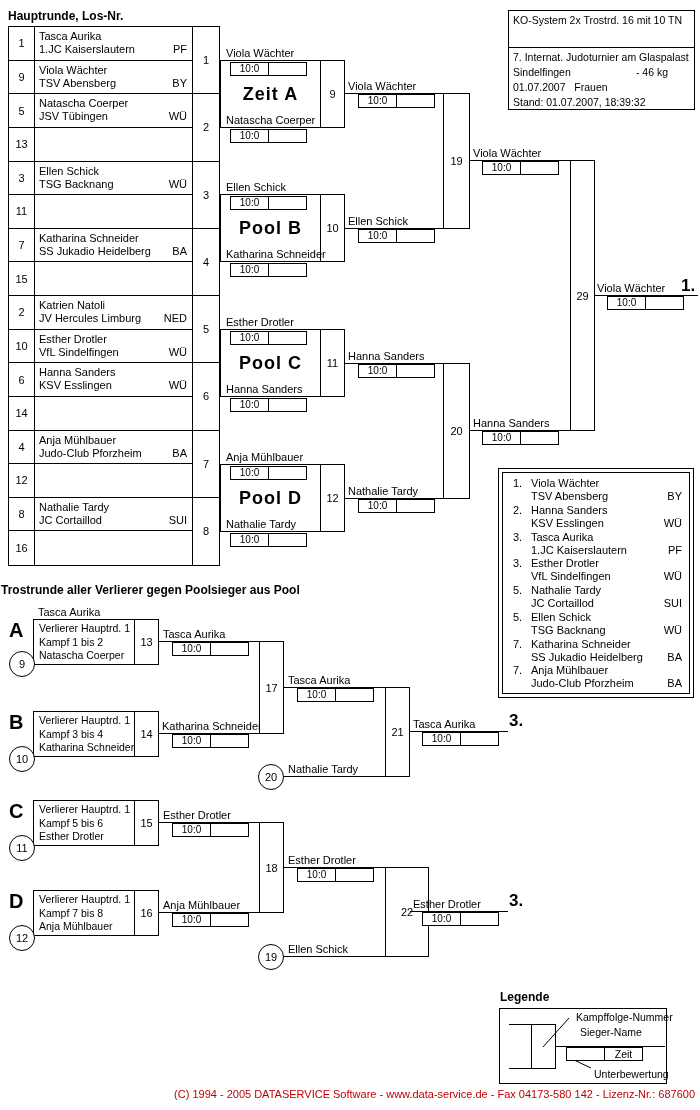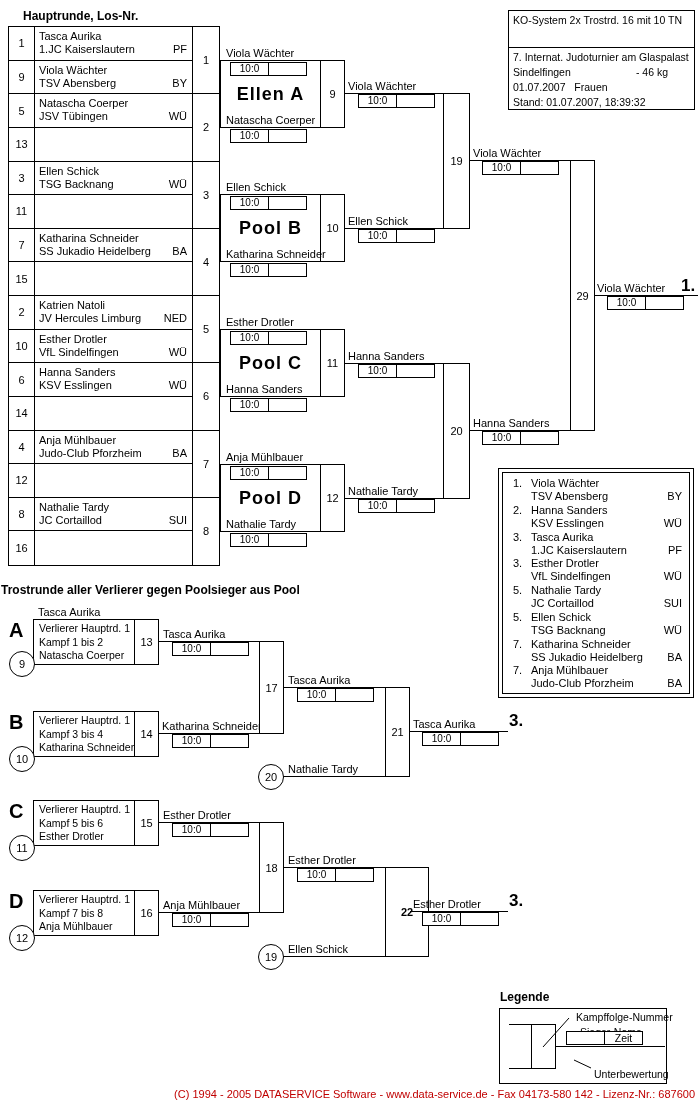--- a/index.html
+++ b/index.html
@@ -61,21 +61,21 @@
   .ll { position:absolute; font-size:10.5px; line-height:11px; white-space:nowrap;padding-left:9px; }
   .zt { text-align:center; font-size:10.5px; line-height:12px; }
 
   .footer { position:absolute; top:1088px; right:5px; font-size:11px; white-space:nowrap; }
 </style>
 </head>
 <body>
 
 <div id="page">
 
-  <div class="title" style="left:8px;top:9px;margin-left:15px;">Hauptrunde, Los-Nr.</div>
+  <div class="title" style="left:8px;top:9px;">Hauptrunde, Los-Nr.</div>
 
   <div class="infobox">
     <div class="i1">KO-System 2x Trostrd. 16 mit 10 TN</div>
     <div class="i2">
       <div>7. Internat. Judoturnier am Glaspalast</div>
       <div class="row2">
         <span>Sindelfingen</span>
         <span>- 46 kg</span>
       </div>
       <div class="pre">01.07.2007   Frauen</div>
@@ -195,21 +195,21 @@
           <span>SUI</span>
         </div>
     </div>
     <div class="tc pair nbb" style="grid-area:15/3/17/4">8</div>
 
     <div class="tc seed nbb" style="grid-area:16/1">16</div>
     <div class="tc entry nbb" style="grid-area:16/2"></div>
   </div>
 
   <div class="pool" style="top:60px;">
-    <div class="plabel">Ellen A</div>
+    <div class="plabel">Zeit A</div>
     <div class="pnum">9</div>
   </div>
   <div class="nm" style="left:226px;top:47px;">Viola Wächter</div>
   <div class="sb" style="left:230px;top:62px;">
       <div class="s">10:0</div>
       <div class="t"></div>
     </div>
   <div class="nm" style="left:226px;top:114px;">Natascha Coerper</div>
   <div class="sb" style="left:230px;top:129px;">
       <div class="s">10:0</div>
@@ -492,21 +492,21 @@
     </div>
 
   <div class="mc" style="left:259px;top:822px;width:25px;height:91px;">18</div>
   <div class="hline" style="left:284px;top:867px;width:101px;"></div>
   <div class="nm" style="left:288px;top:854px;">Esther Drotler</div>
   <div class="sb" style="left:297px;top:868px;">
       <div class="s">10:0</div>
       <div class="t"></div>
     </div>
 
-  <div class="mc" style="left:385px;top:867px;width:44px;height:90px;font-weight:bold;">22</div>
+  <div class="mc" style="left:385px;top:867px;width:44px;height:90px;">22</div>
   <div class="hline" style="left:283px;top:956px;width:103px;"></div>
   <div class="circle" style="left:258px;top:944px;">19</div>
   <div class="nm" style="left:288px;top:943px;">Ellen Schick</div>
   <div class="hline" style="left:410px;top:911px;width:98px;"></div>
   <div class="nm" style="left:413px;top:898px;">Esther Drotler</div>
   <div class="sb" style="left:422px;top:912px;">
       <div class="s">10:0</div>
       <div class="t"></div>
     </div>
   <div class="rank-big" style="left:509px;top:892px;">3.</div>
@@ -516,21 +516,21 @@
     <svg width="166" height="74">
       <line x1="9" y1="15.5" x2="31" y2="15.5" stroke="#000"></line>
       <line x1="9" y1="59.5" x2="31" y2="59.5" stroke="#000"></line>
       <rect x="31.5" y="15.5" width="24" height="44" fill="none" stroke="#000"></rect>
       <line x1="43" y1="38" x2="69" y2="9" stroke="#000"></line>
       <line x1="55.5" y1="37.5" x2="165" y2="37.5" stroke="#000"></line>
       <line x1="74" y1="51" x2="91" y2="59" stroke="#000"></line>
     </svg>
     <div class="ll" style="left:67px;top:3px;">Kampffolge-Nummer</div>
     <div class="ll" style="left:71px;top:18px;">Sieger-Name</div>
-    <div class="sb" style="left:66px;top:22px;">
+    <div class="sb" style="left:66px;top:38px;">
         <div class="s"></div>
         <div class="t zt">Zeit</div>
       </div>
     <div class="ll" style="left:85px;top:60px;">Unterbewertung</div>
   </div>
 
   <div class="footer" style="color: rgb(192, 0, 0);">(C) 1994 - 2005 DATASERVICE Software - www.data-service.de - Fax 04173-580 142 - Lizenz-Nr.: 687600</div>
 
 </div>
 

